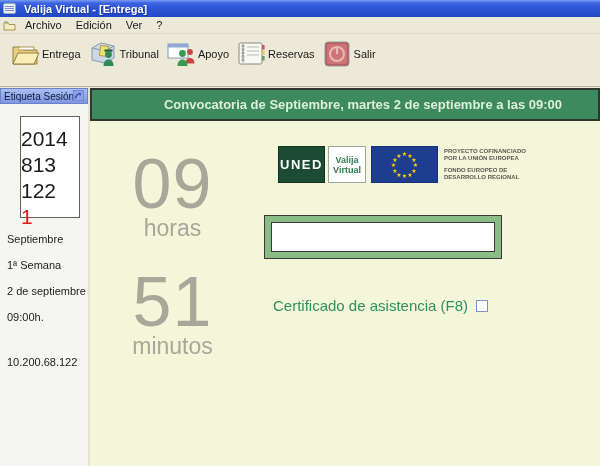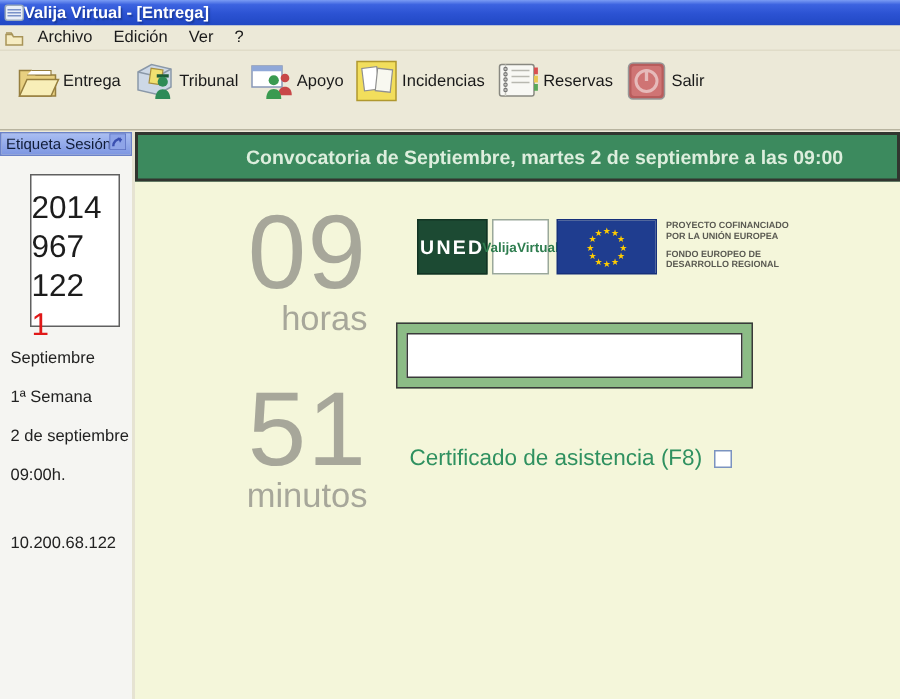--- a/index.html
+++ b/index.html
@@ -2,21 +2,21 @@
 <html><head>
 <meta charset="utf-8">
 <style>
   * { margin:0; padding:0; box-sizing:border-box; }
   html,body { width:600px; height:466px; overflow:hidden; }
   body { font-family:"Liberation Sans", sans-serif; }
   .app { position:relative; width:600px; height:466px; background:#ece9d8; }
 
   
   .titlebar {
-    height:17px; display:flex; align-items:center; gap:0; padding-left:3px;
+    height:17px; display:flex; align-items:center; gap:8px; padding-left:3px;
     background:linear-gradient(180deg,#7a9cf4 0%,#3c63e0 18%,#2b52d2 55%,#2148c4 100%);
   }
   .titlebar-icon { width:13px; height:11px; background:#e8eef8; border:1px solid #9ab; border-radius:2px; position:relative; flex:0 0 auto; }
   .titlebar-icon::before { content:""; position:absolute; left:1px; right:1px; top:2px; height:1px; background:#7a92c8; box-shadow:0 2px 0 #7a92c8, 0 4px 0 #7a92c8; }
   .title-text { color:#ffffff; font-size:11px; font-weight:bold; text-shadow:1px 1px 1px #1a3a9a; white-space:nowrap; }
 
   
   .menubar { height:17px; background:#ece9d8; display:flex; align-items:center; font-size:11px; color:#1a1a1a; border-bottom:1px solid #e0dcc8; }
   .menu-grip { width:18px; display:flex; justify-content:center; }
   .menu-item { padding:1px 7px; cursor:default; }
@@ -48,30 +48,30 @@
   .sidebar-ip { font-size:11px; color:#222; padding-left:7px; margin-top:19px; }
 
   
   .main { flex:1; position:relative; background:#f4f6da; }
   .green-header {
     height:33px; background:#3c8a5e; border:2px solid #31352f;
     display:flex; align-items:center; justify-content:center;
     color:#ddeedd; font-size:13px; font-weight:bold; padding-left:36px; white-space:nowrap;
   }
 
-  .clock-col { position:absolute; left:10px; top:50px; width:145px; text-align:right; color:#a7a79a; }
+  .clock-col { position:absolute; left:10px; top:66px; width:145px; text-align:center; color:#a7a79a; }
   .big-num { font-size:70px; line-height:60px; letter-spacing:1px; }
   .clock-label { font-size:23px; line-height:24px; margin-top:2px; }
   .clock-gap { height:32px; }
 
   .logos-row { position:absolute; left:188px; top:58px; display:flex; align-items:stretch; height:37px; }
   .uned-box { width:47px; background:#1c4a33; color:#ffffff; display:flex; align-items:center; justify-content:center;
               font-size:13px; font-weight:bold; letter-spacing:1.5px; border:1px solid #123424; }
   .valija-box { width:38px; margin-left:3px; background:#ffffff; border:1px solid #9aa89a; color:#2e7d4f;
-                display:flex; flex-direction:row; align-items:center; justify-content:center;
+                display:flex; flex-direction:column; align-items:center; justify-content:center;
                 font-size:9px; font-weight:bold; line-height:10px; text-align:center; }
   .eu-flag { width:67px; margin-left:5px; border:1px solid #16307a; }
   .eu-texts { margin-left:6px; width:90px; font-size:6px; font-weight:bold; color:#5a5a52; line-height:7px;
               display:flex; flex-direction:column; justify-content:space-between; padding:2px 0; }
 
   .ticket-frame { position:absolute; left:174px; top:127px; width:238px; height:44px;
                   background:#8cbc86; border:1px solid #3a3a3a; padding:6px; }
   .ticket-input { width:100%; height:100%; border:1px solid #3a3a3a; background:#ffffff; font-size:16px; padding:0 4px;
                   font-family:"Liberation Sans", sans-serif; outline:none; }
 
@@ -136,30 +136,20 @@
           <rect x="3" y="6" width="20" height="3.5" fill="#90a8d8"></rect>
           <circle cx="25" cy="14" r="2.9" fill="#c84848"></circle>
           <path d="M20.5 25.5 c0-4 2.1-5.6 4.5-5.6 s4.5 1.6 4.5 5.6 z" fill="#c84848"></path>
           <circle cx="17.5" cy="15.5" r="3.4" fill="#3a9a50"></circle>
           <path d="M12.5 28 c0-4.6 2.3-6.6 5-6.6 s5 2 5 6.6 z" fill="#3a9a50"></path>
         </svg>
       </span>
       <span class="tool-label">Apoyo</span>
     </div>
 
-    <div class="tool-btn">
-      <span>
-        <svg viewBox="0 0 32 32">
-          <rect x="3" y="3" width="26" height="26" fill="#f2de5c" stroke="#b0982e" stroke-width="1"></rect>
-          <rect x="7" y="7" width="10" height="15" fill="#ffffff" stroke="#909090" stroke-width="0.8" transform="rotate(-7 12 14)"></rect>
-          <rect x="16" y="8" width="10" height="15" fill="#f8f8f0" stroke="#909090" stroke-width="0.8" transform="rotate(6 21 15)"></rect>
-        </svg>
-      </span>
-      <span class="tool-label">Incidencias</span>
-    </div>
 
     <div class="tool-btn">
       <span>
         <svg viewBox="0 0 32 32">
           <rect x="4" y="5" width="23" height="21" rx="1.5" fill="#f8f8f4" stroke="#888880" stroke-width="1"></rect>
           <line x1="8" y1="5" x2="8" y2="26" stroke="#c8c8c0" stroke-width="1"></line>
           <circle cx="8" cy="8" r="1.1" fill="none" stroke="#777" stroke-width="0.8"></circle>
           <circle cx="8" cy="11.5" r="1.1" fill="none" stroke="#777" stroke-width="0.8"></circle>
           <circle cx="8" cy="15" r="1.1" fill="none" stroke="#777" stroke-width="0.8"></circle>
           <circle cx="8" cy="18.5" r="1.1" fill="none" stroke="#777" stroke-width="0.8"></circle>
@@ -197,21 +187,21 @@
           <svg width="11" height="11" viewBox="0 0 11 11">
             <rect x="0" y="0" width="11" height="11" fill="#8ea4e8" stroke="#5a6fc0" stroke-width="1"></rect>
             <path d="M2.5 8.5 A5 5 0 0 1 7.5 3.5" fill="none" stroke="#3a4fb0" stroke-width="1.6"></path>
             <path d="M5.5 2.5 L8.5 3.8 L7 6.2 z" fill="#3a4fb0"></path>
           </svg>
         </span>
       </div>
 
       <div class="session-box">
         <div>2014</div>
-        <div>967</div>
+        <div>813</div>
         <div>122</div>
         <div class="session-red">1</div>
       </div>
 
       <div class="sidebar-info">
         <div class="line">Septiembre</div>
         <div class="line">1ª Semana</div>
         <div class="line">2 de septiembre</div>
         <div class="line">09:00h.</div>
       </div>

